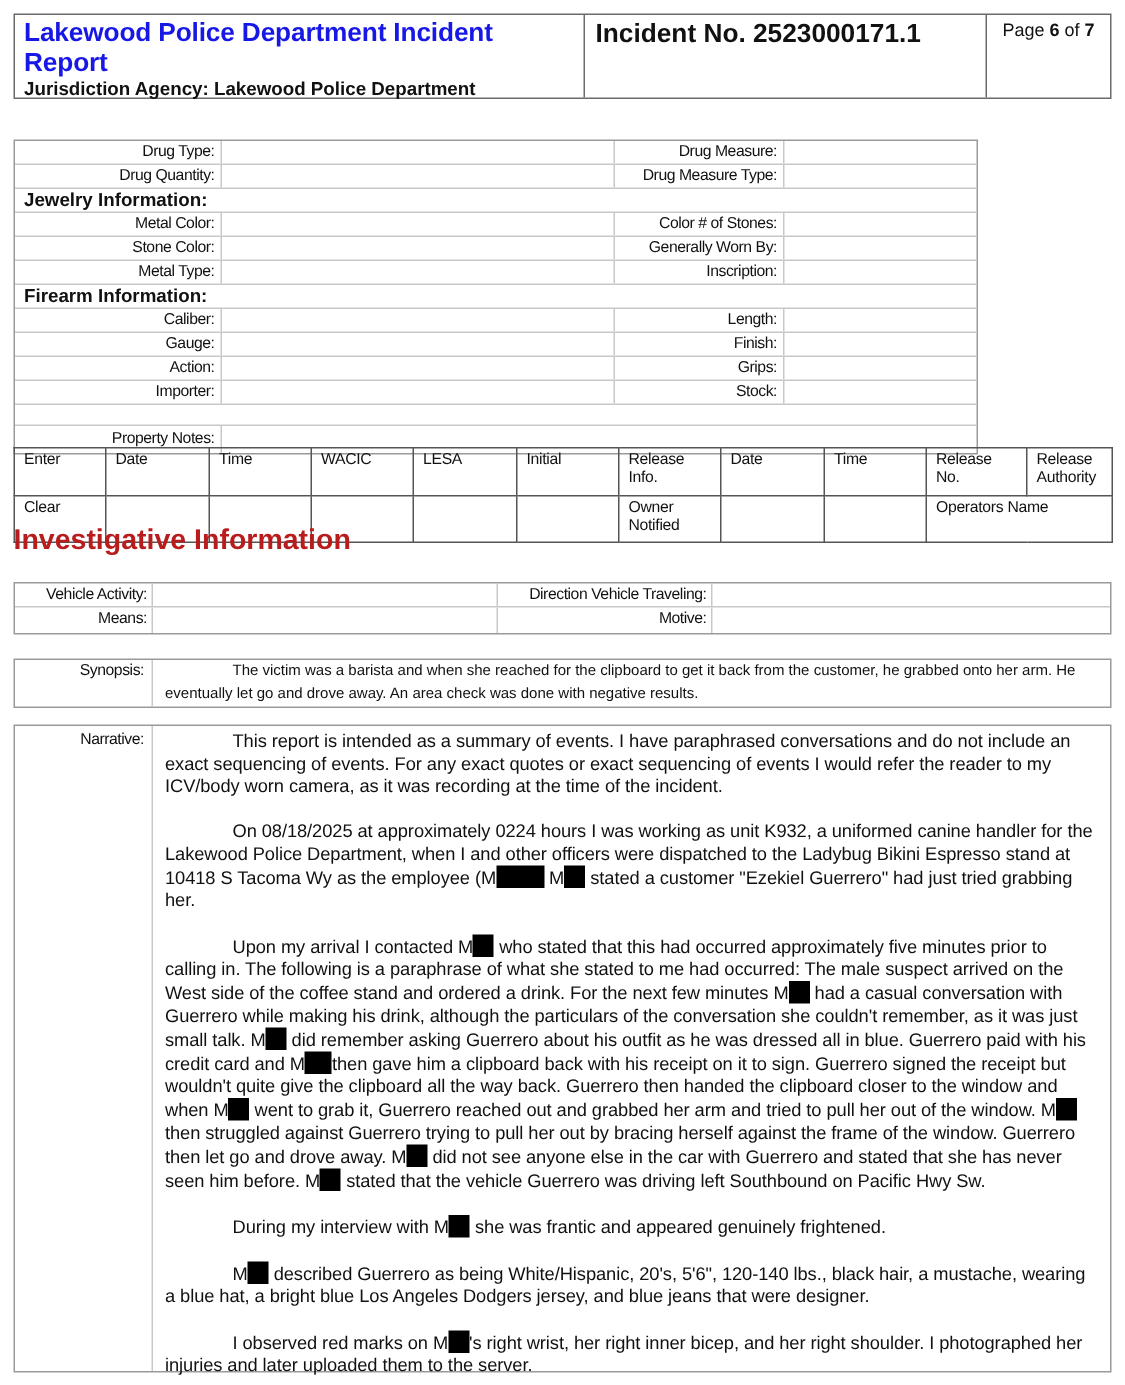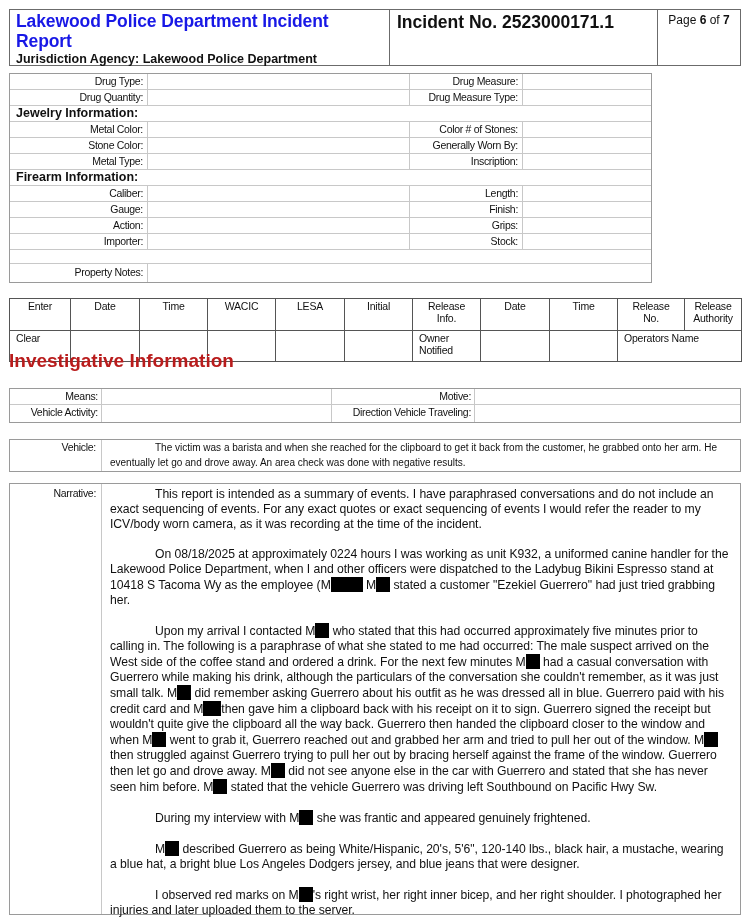--- a/index.html
+++ b/index.html
@@ -9,37 +9,37 @@
   
   .hdr { position: absolute; left: 9px; top: 9px; width: 732px; height: 57px; border: 1px solid #6b6b6b; display: flex; }
   .hdr-left { width: 380px; border-right: 1px solid #6b6b6b; padding: 1px 6px; }
   .hdr-title { color: #1818e6; font-weight: bold; font-size: 17.5px; line-height: 20px; letter-spacing: -0.1px; }
   .hdr-sub { font-weight: bold; font-size: 12.5px; line-height: 14px; margin-top: 1px; }
   .hdr-mid { width: 268px; border-right: 1px solid #6b6b6b; padding: 2px 7px; font-weight: bold; font-size: 17.5px; }
   .hdr-right { flex: 1; padding: 3px 8px; font-size: 12px; text-align: center; }
   .hdr-right b { font-weight: bold; }
 
   
-  .prop { position: absolute; left: 9px; top: 73px; width: 643px; border: 1px solid #9a9a9a; }
+  .prop { position: absolute; left: 9px; top: 93px; width: 643px; border: 1px solid #9a9a9a; }
   .prow { display: flex; height: 16px; border-bottom: 1px solid #c8c8c8; font-size: 10.5px; line-height: 15px; }
   .prow:last-child { border-bottom: none; }
   .pl { width: 138px; text-align: right; padding-right: 4px; border-right: 1px solid #c8c8c8; letter-spacing: -0.3px; }
   .pv { width: 262px; border-right: 1px solid #c8c8c8; }
   .pl2 { width: 113px; text-align: right; padding-right: 4px; border-right: 1px solid #c8c8c8; letter-spacing: -0.3px; }
   .pv2 { flex: 1; }
   .psec { height: 16px; border-bottom: 1px solid #c8c8c8; font-weight: bold; font-size: 12.5px; line-height: 15px; padding-left: 6px; }
   .pblank { height: 14px; border-bottom: 1px solid #c8c8c8; }
   .pnotes { display: flex; height: 18px; font-size: 10.5px; line-height: 17px; }
   .pnotes .pl { }
   .pnotes .pvw { flex: 1; }
 
   
   .ec { position: absolute; left: 9px; top: 298px; width: 732px; border: 1px solid #555; border-collapse: collapse; font-size: 10.5px; table-layout: fixed; }
   .ec td { border: 1px solid #555; vertical-align: top; padding: 1px 6px; line-height: 12px; height: 31px; letter-spacing: -0.2px; }
-  .ec tr:first-child td { height: 32px; text-align: center; }
+  .ec tr:first-child td { height: 32px; }
 
   
   .inv-h { position: absolute; left: 9px; top: 350px; color: #b91c1c; font-weight: bold; font-size: 19px; }
   .inv { position: absolute; left: 9px; top: 388px; width: 732px; border: 1px solid #9a9a9a; }
   .irow { display: flex; height: 16px; font-size: 10.5px; line-height: 15px; border-bottom: 1px solid #c8c8c8; }
   .irow:last-child { border-bottom: none; height: 17px; }
   .il { width: 92px; text-align: right; padding-right: 3px; border-right: 1px solid #c8c8c8; letter-spacing: -0.3px; }
   .iv { width: 230px; border-right: 1px solid #c8c8c8; }
   .il2 { width: 143px; text-align: right; padding-right: 3px; border-right: 1px solid #c8c8c8; letter-spacing: -0.3px; }
   .iv2 { flex: 1; }
@@ -171,35 +171,35 @@
     <td></td>
     <td></td>
     <td colspan="2">Operators Name</td>
   </tr>
 </tbody>
   </table>
 
 <div class="inv-h">Investigative Information</div>
 <div class="inv">
   <div class="irow">
+    <div class="il">Vehicle Activity:</div>
+    <div class="iv"></div>
+    <div class="il2">Direction Vehicle Traveling:</div>
+    <div class="iv2"></div>
+  </div>
+  <div class="irow">
     <div class="il">Means:</div>
     <div class="iv"></div>
     <div class="il2">Motive:</div>
     <div class="iv2"></div>
   </div>
-  <div class="irow">
-    <div class="il">Vehicle Activity:</div>
-    <div class="iv"></div>
-    <div class="il2">Direction Vehicle Traveling:</div>
-    <div class="iv2"></div>
-  </div>
 </div>
 
 <div class="syn">
-  <div class="syn-l">Vehicle:</div>
+  <div class="syn-l">Synopsis:</div>
   <div class="syn-t">The victim was a barista and when she reached for the clipboard to get it back from the customer, he grabbed onto her arm.  He eventually let go and drove away.  An area check was done with negative results.</div>
 </div>
 
 <div class="nar">
   <div class="nar-l">Narrative:</div>
   <div class="nar-t">
     <p>This report is intended as a summary of events. I have paraphrased conversations and do not include an exact sequencing of events. For any exact quotes or exact sequencing of events I would refer the reader to my ICV/body worn camera, as it was recording at the time of the incident.</p>
     <p><span>On 08/18/2025 at approximately 0224 hours I was working as unit K932, a uniformed canine handler for the Lakewood Police Department, when I and other officers were dispatched to the Ladybug Bikini Espresso stand at 10418 S Tacoma Wy as the employee (M</span><span class="red" style="width:32px"></span><span> M</span><span class="red" style="width:14px"></span><span> stated a customer "Ezekiel Guerrero" had just tried grabbing her.</span></p>
     <p><span>Upon my arrival I contacted M</span><span class="red" style="width:14px"></span><span> who stated that this had occurred approximately five minutes prior to calling in.  The following is a paraphrase of what she stated to me had occurred:  The male suspect arrived on the West side of the coffee stand and ordered a drink.  For the next few minutes M</span><span class="red" style="width:14px"></span><span> had a casual conversation with Guerrero while making his drink, although the particulars of the conversation she couldn't remember, as it was just small talk.  M</span><span class="red" style="width:14px"></span><span> did remember asking Guerrero about his outfit as he was dressed all in blue.  Guerrero paid with his credit card and M</span><span class="red" style="width:18px"></span><span>then gave him a clipboard back with his receipt on it to sign.  Guerrero signed the receipt but wouldn't quite give the clipboard all the way back.  Guerrero then handed the clipboard closer to the window and when M</span><span class="red" style="width:14px"></span><span> went to grab it, Guerrero reached out and grabbed her arm and tried to pull her out of the window.  M</span><span class="red" style="width:14px"></span><span> then struggled against Guerrero trying to pull her out by bracing herself against the frame of the window.  Guerrero then let go and drove away.  M</span><span class="red" style="width:14px"></span><span> did not see anyone else in the car with Guerrero and stated that she has never seen him before.  M</span><span class="red" style="width:14px"></span><span> stated that the vehicle Guerrero was driving left Southbound on Pacific Hwy Sw.</span></p>
     <p><span>During my interview with M</span><span class="red" style="width:14px"></span><span> she was frantic and appeared genuinely frightened.</span></p>

